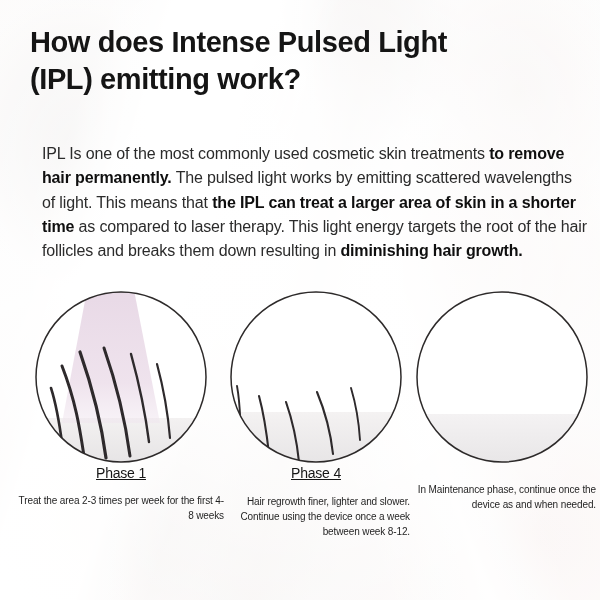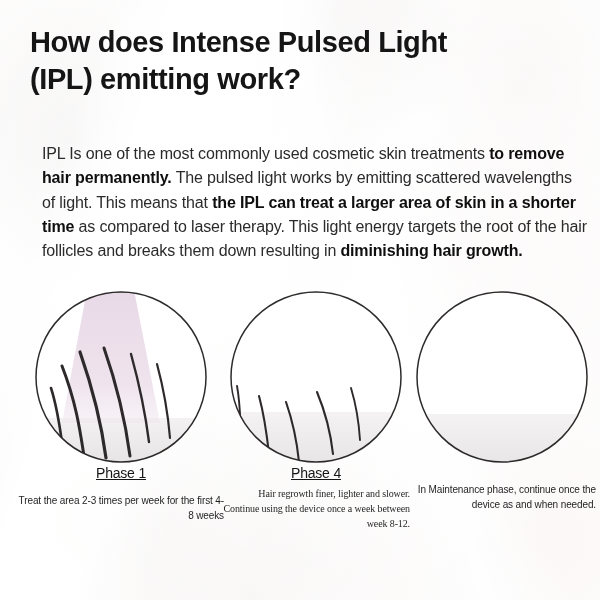--- a/index.html
+++ b/index.html
@@ -128,21 +128,21 @@
     text-decoration: underline;
   }
   .phase-caption {
     margin-top: 13px;
     font-size: 10px;
     line-height: 1.46;
     color: #1f1f1f;
     letter-spacing: -0.12px;
     text-align: right;
   }
-  .phase-block.p2 .phase-caption { margin-top: 6px; font-family: Liberation Serif, serif; }
+  .phase-block.p2 .phase-caption { margin-top: 14px; }
   .phase-block.p3 .phase-caption { margin-top: 17px; }
 </style>
 </head>
 <body>
 
 <div id="infographic">
 
   <div class="bg-layer bg-base"></div>
   <div class="bg-layer bg-streak"></div>
   <div class="bg-layer bg-wash"></div>

